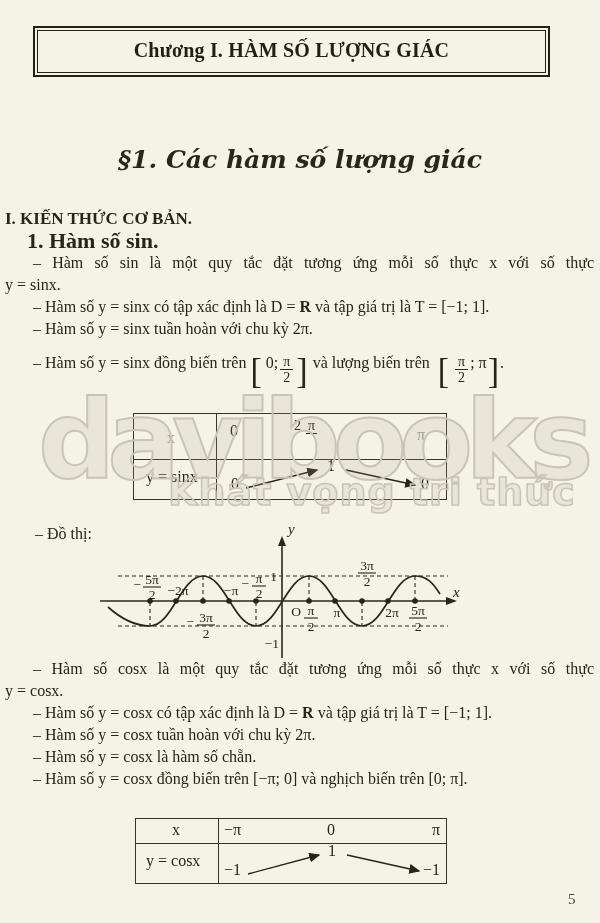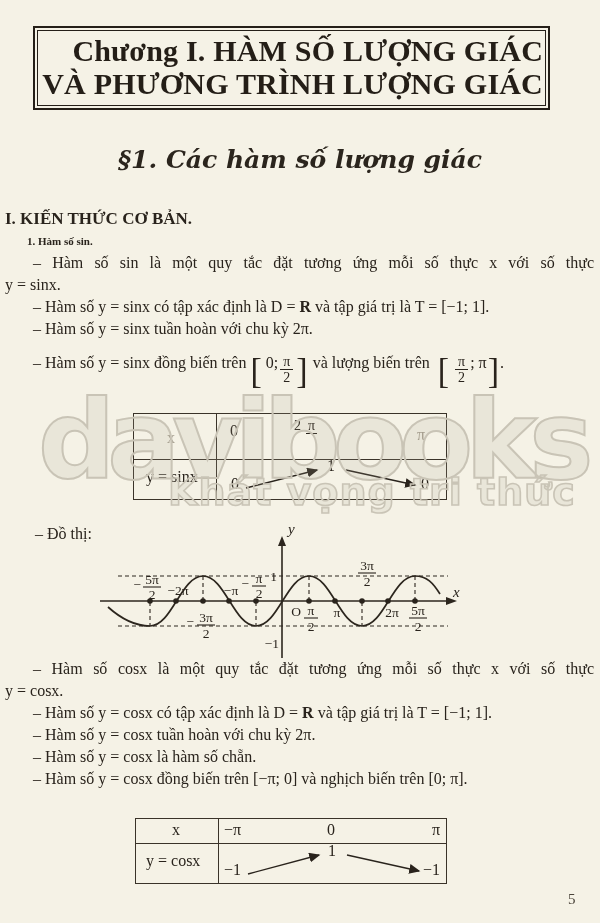--- a/index.html
+++ b/index.html
@@ -1,29 +1,29 @@
 <!DOCTYPE html>
 <html><head>
 <meta charset="utf-8">
 <style>
   html,body{margin:0;padding:0;}
   .page{position:relative;width:600px;height:923px;background:#f5f2e6;color:#29231c;
         font-family:"Liberation Serif",serif;font-size:16px;overflow:hidden;}
   
   #title-box{position:absolute;left:33px;top:26px;width:509px;border:2.5px solid #251f18;padding:2px;background:transparent;}
-  #title-box-inner{border:1.5px solid #251f18;padding:3px 2px 5px;text-align:right;
-        font-weight:bold;font-size:30px;line-height:33px;letter-spacing:.2px;color:#241e17;}
+  #title-box-inner{border:1.5px solid #251f18;padding:3px 2px 5px;text-align:center;
+        font-weight:bold;font-size:20px;line-height:33px;letter-spacing:.2px;color:#241e17;}
   
   #section-heading{position:absolute;left:0;right:0;top:145px;text-align:center;
         font-family:"DejaVu Serif",serif;font-style:italic;font-weight:bold;font-size:25px;color:#2b251d;}
   
   .textblock{position:absolute;left:5px;right:6px;}
   .ln{height:22px;line-height:22px;white-space:nowrap;}
   .b{padding-left:28px;}
-  .h{padding-left:22px;font-weight:bold;font-size:11px;}
+  .h{padding-left:22px;font-weight:bold;font-size:22px;}
   .h0{font-weight:bold;font-size:17px;}
   .just{text-align:justify;text-align-last:justify;white-space:normal;}
   .bold{font-weight:bold;}
   
   .monoline{position:absolute;left:5px;right:6px;height:44px;display:flex;align-items:flex-start;padding-left:28px;box-sizing:border-box;}
   .frac{display:inline-flex;flex-direction:column;align-items:center;font-size:14px;line-height:15px;margin:0 2px;}
   .frac .num{border-bottom:1.2px solid #29231c;padding:0 3px;}
   .bigbr{font-size:34px;font-weight:400;display:inline-block;transform:scaleY(1.08);margin:0 1px;line-height:34px;}
   .gap{margin:0 4px;}
   
@@ -53,21 +53,20 @@
   #page-number{position:absolute;left:568px;top:891px;font-size:15px;color:#4a443a;}
 </style>
 </head>
 <body>
 
 <div class="page">
 
   <div id="title-box">
     <div id="title-box-inner">
       <div>Chương I. HÀM SỐ LƯỢNG GIÁC</div>
-      <div>VÀ PHƯƠNG TRÌNH LƯỢNG GIÁC</div>
     </div>
   </div>
 
   <div id="section-heading">§1. Các hàm số lượng giác</div>
 
   <div class="textblock" style="top:208px">
     <div class="ln h0">I. KIẾN THỨC CƠ BẢN.</div>
     <div class="ln h">1. Hàm số sin.</div>
     <div class="ln b just">– Hàm số sin là một quy tắc đặt tương ứng mỗi số thực x với số thực</div>
     <div class="ln">y = sinx.</div>

